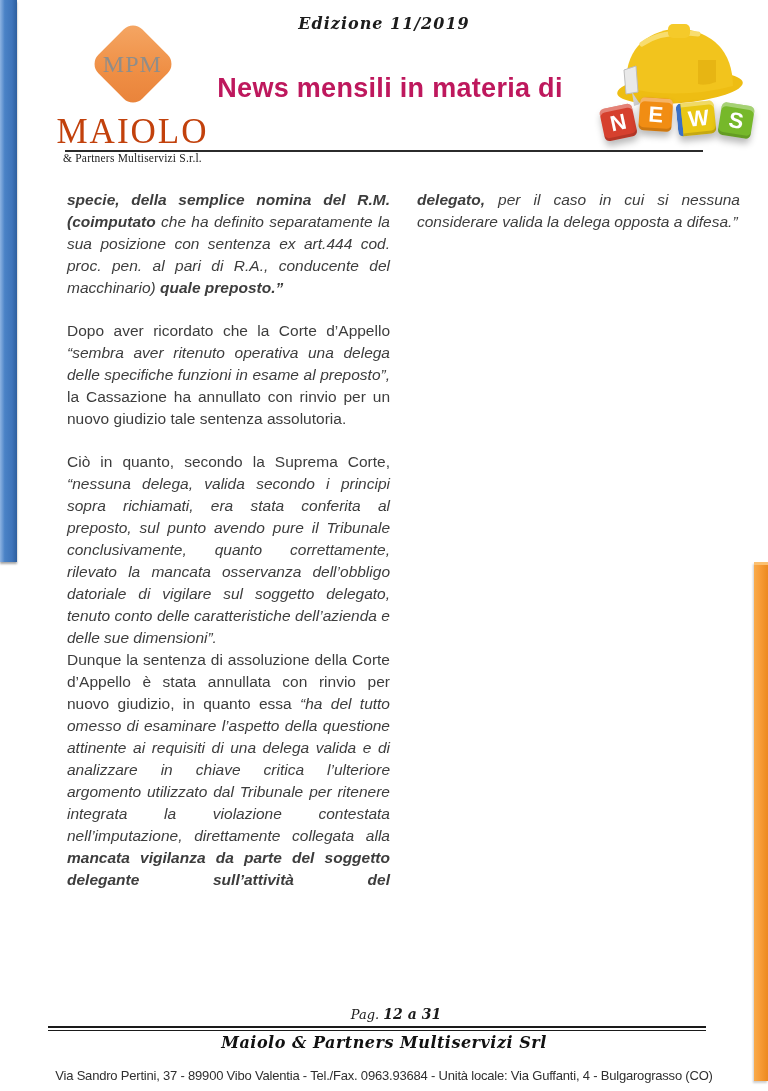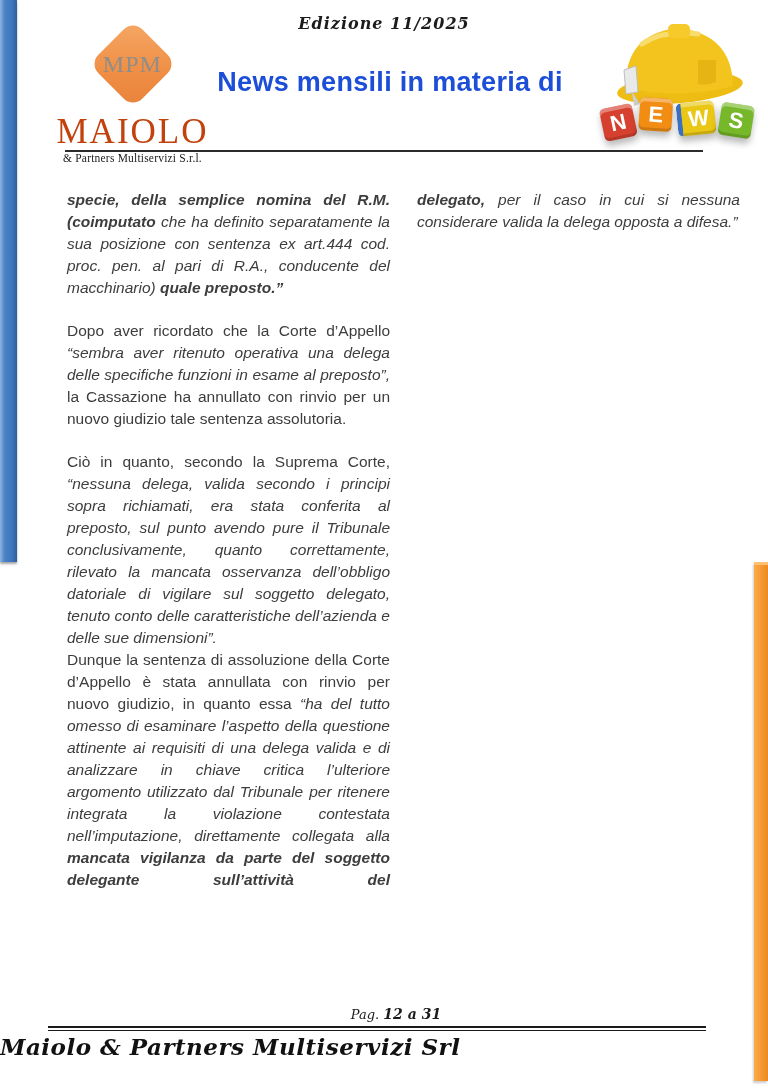--- a/index.html
+++ b/index.html
@@ -38,22 +38,22 @@
     font-family:"Liberation Serif",serif;font-size:24px;color:#8f8d8a;letter-spacing:1px;
   }
   .logo-name{
     font-family:"Liberation Serif",serif;font-size:35px;color:#c2410c;
     letter-spacing:2px;line-height:1;margin-top:4px;
   }
   .logo-sub{
     font-family:"Liberation Serif",serif;font-size:11.5px;color:#222;margin-top:3px;letter-spacing:.2px;
   }
   .title-block{
-    position:absolute;left:160px;top:66px;width:460px;text-align:center;
-    font-weight:bold;font-size:27px;line-height:1.25;color:#1d4ed8;letter-spacing:.3px;
+    position:absolute;left:160px;top:72px;width:460px;text-align:center;
+    font-weight:bold;font-size:27px;line-height:1.25;color:#be185d;letter-spacing:.3px;
   }
   .news-art{position:absolute;right:6px;top:8px;width:170px;height:150px;}
   .helmet{display:block;margin:0 auto;}
   .news-cubes{display:flex;justify-content:center;gap:5px;margin-top:-6px;}
   .cube{
     width:33px;height:33px;border-radius:5px;display:flex;align-items:center;justify-content:center;
     color:#fff;font-weight:bold;font-size:22px;
     box-shadow:inset 0 4px 0 rgba(255,255,255,.35),inset 0 -3px 0 rgba(0,0,0,.15),0 5px 7px rgba(0,0,0,.28);
   }
   .cube:nth-child(1){transform:rotate(-12deg) translateY(4px);}
@@ -82,38 +82,38 @@
   .footer-pag{
     position:absolute;top:1006px;left:12px;width:100%;text-align:center;
     font-family:"DejaVu Serif",serif;font-style:italic;font-size:13px;color:#1b1b1b;
   }
   .footer-pag b{font-size:14px;}
   .footer-rule{
     position:absolute;top:1026px;left:48px;width:658px;height:2px;
     border-top:2.5px solid #1a1a1a;border-bottom:1px solid #1a1a1a;
   }
   .footer-company{
-    position:absolute;top:1033px;left:0;width:100%;text-align:left;
+    position:absolute;top:1033px;left:0;width:100%;text-align:center;
     font-family:"DejaVu Serif",serif;font-style:italic;font-weight:bold;
-    font-size:23px;color:#111;letter-spacing:.5px;
+    font-size:16px;color:#111;letter-spacing:.5px;
   }
   .footer-address{
     position:absolute;top:1068px;left:0;width:100%;text-align:center;
     font-size:13px;color:#2f2f2f;letter-spacing:-0.2px;
   }
 </style>
 </head>
 <body>
 
 <div class="page">
 
   <div class="blue-bar"></div>
   <div class="orange-bar"></div>
 
-  <div class="edition">Edizione 11/2025</div>
+  <div class="edition">Edizione 11/2019</div>
 
   <div class="logo-block">
     <div class="diamond-wrap">
       <div class="diamond">
         <span>MPM</span>
       </div>
     </div>
     <div class="logo-name">MAIOLO</div>
     <div class="logo-sub">&amp; Partners Multiservizi S.r.l.</div>
   </div>
@@ -152,14 +152,15 @@
     <div class="col">
         <p class="para"><span class="run-bi">delegato, </span><span class="run-i">per il caso in cui si nessuna considerare valida la delega opposta a difesa.”</span></p>
       </div>
   </div>
 
   <div class="footer-pag">
     <span>Pag. </span><b>12 a 31</b>
   </div>
   <div class="footer-rule"></div>
   <div class="footer-company">Maiolo &amp; Partners Multiservizi Srl</div>
+  <div class="footer-address">Via Sandro Pertini, 37 - 89900 Vibo Valentia - Tel./Fax. 0963.93684 - Unità locale: Via Guffanti, 4 - Bulgarograsso (CO)</div>
 
 </div>
 
 </body></html>

